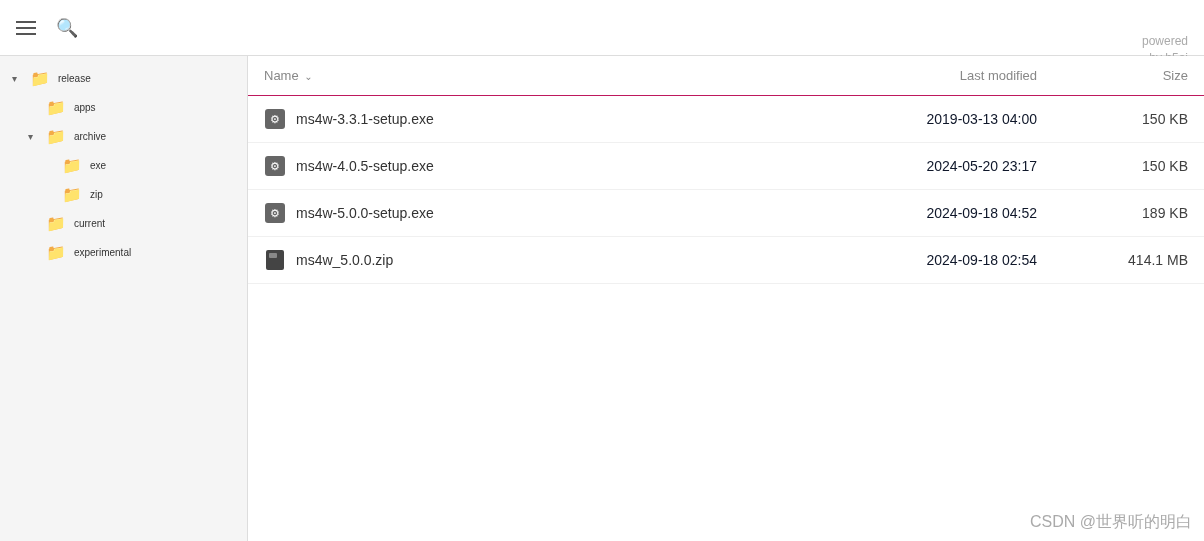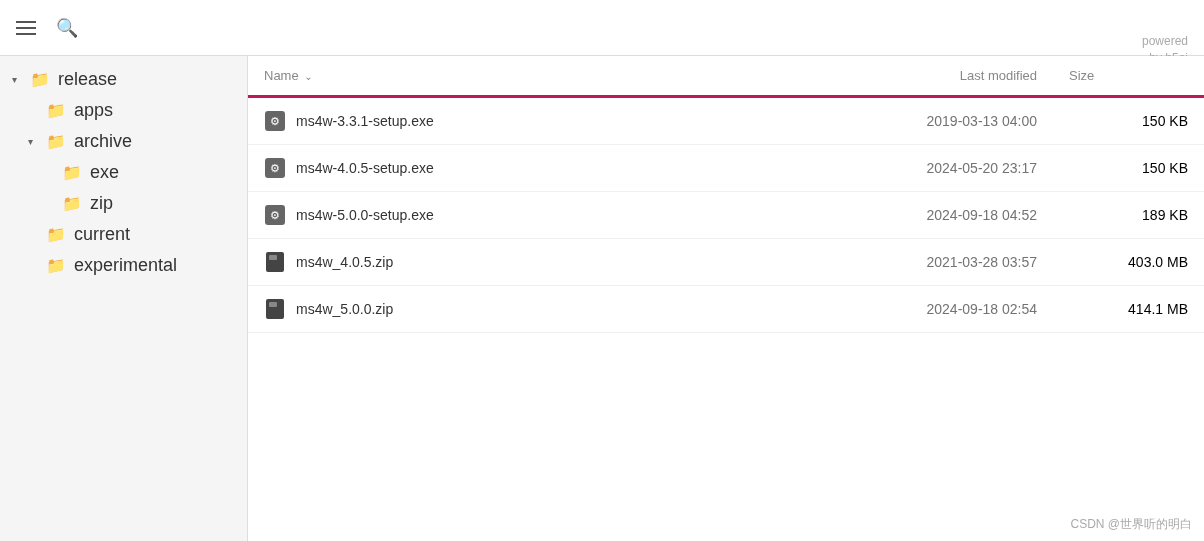--- a/index.html
+++ b/index.html
@@ -87,71 +87,71 @@
       font-size: 10px;
       color: #666;
       display: inline-block;
     }
     .folder-icon {
       color: #555;
       font-size: 16px;
       margin-right: 4px;
     }
     .item-label {
-      font-size: 18px;
+      font-size: 10px;
     }
 
     
     .content {
       flex: 1;
       background: #fff;
       overflow-y: auto;
       padding: 0;
     }
 
     
     .file-table {
       width: 100%;
       border-collapse: collapse;
     }
     .file-table thead tr {
-      border-bottom: 3px solid #be185d;
+      border-bottom: 1px solid #be185d;
     }
     .file-table thead th {
       padding: 12px 16px;
       text-align: left;
       font-weight: 400;
       color: #888;
       font-size: 13px;
     }
     .file-table thead th.col-name {
       width: 55%;
     }
     .file-table thead th.col-modified {
       width: 25%;
       text-align: right;
     }
     .file-table thead th.col-size {
       width: 15%;
-      text-align: left;
+      text-align: right;
     }
     .file-table tbody tr {
       border-bottom: 1px solid #f0f0f0;
     }
     .file-table tbody td {
       padding: 12px 16px;
       font-size: 14px;
     }
     .file-table tbody td.col-modified {
       text-align: right;
-      color: #737373;
+      color: #0f172a;
     }
     .file-table tbody td.col-size {
       text-align: right;
-      color: #000000;
+      color: #404040;
     }
     .file-name-cell {
       display: flex;
       align-items: center;
       gap: 10px;
     }
     .file-icon {
       width: 22px;
       height: 22px;
       display: flex;
@@ -201,21 +201,21 @@
       font-size: 10px;
       margin-left: 2px;
       color: #888;
     }
 
     
     .watermark {
       position: fixed;
       bottom: 8px;
       right: 12px;
-      font-size: 12px;
+      font-size: 16px;
       color: #aaa;
     }
   </style>
 </head>
 <body>
 
 <div class="header">
   <div class="header-left">
     <div class="hamburger-icon">
       <span></span>
@@ -317,32 +317,20 @@
             </td>
             <td class="col-modified">2024-09-18 04:52</td>
             <td class="col-size">189 KB</td>
           </tr>
           <tr>
             <td>
               <div class="file-name-cell">
                 <div class="file-icon">
                   <div class="icon-zip"></div>
                 </div>
-                <span>ms4w_4.0.5.zip</span>
-              </div>
-            </td>
-            <td class="col-modified">2021-03-28 03:57</td>
-            <td class="col-size">403.0 MB</td>
-          </tr>
-          <tr>
-            <td>
-              <div class="file-name-cell">
-                <div class="file-icon">
-                  <div class="icon-zip"></div>
-                </div>
                 <span class="underline-red">ms4w_5.0.0.zip</span>
               </div>
             </td>
             <td class="col-modified">2024-09-18 02:54</td>
             <td class="col-size">414.1 MB</td>
           </tr>
         </tbody>
     </table>
   </div>
 </div>

